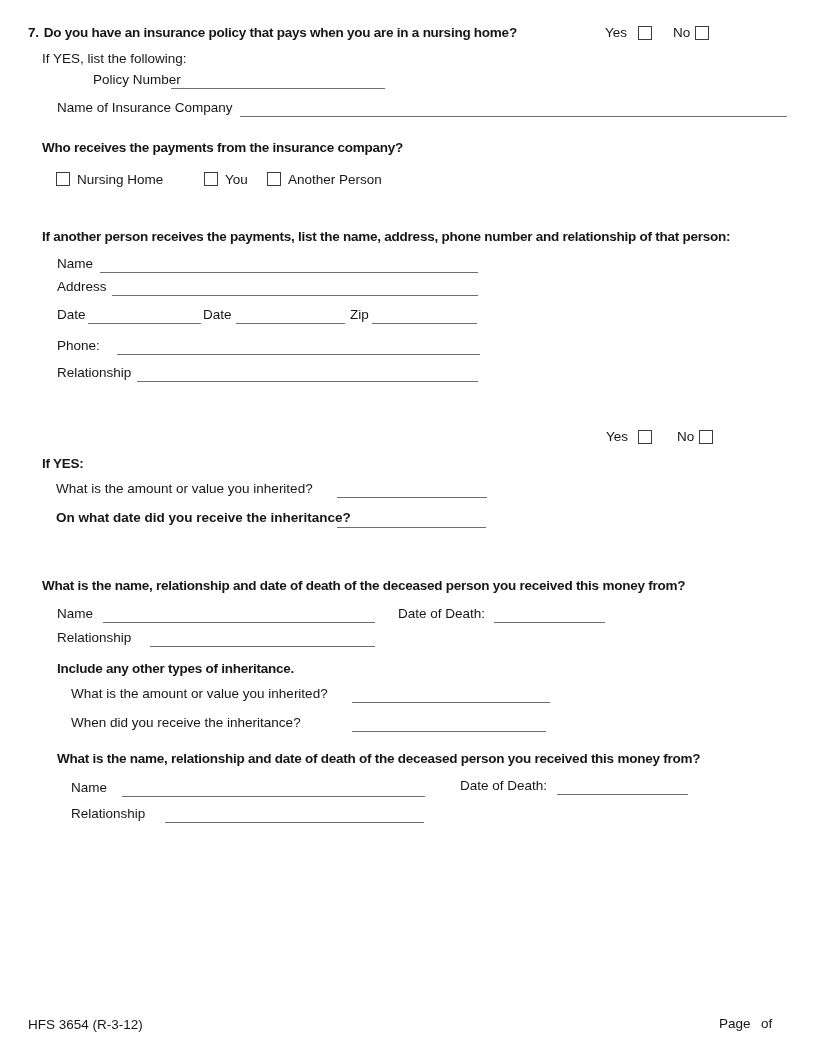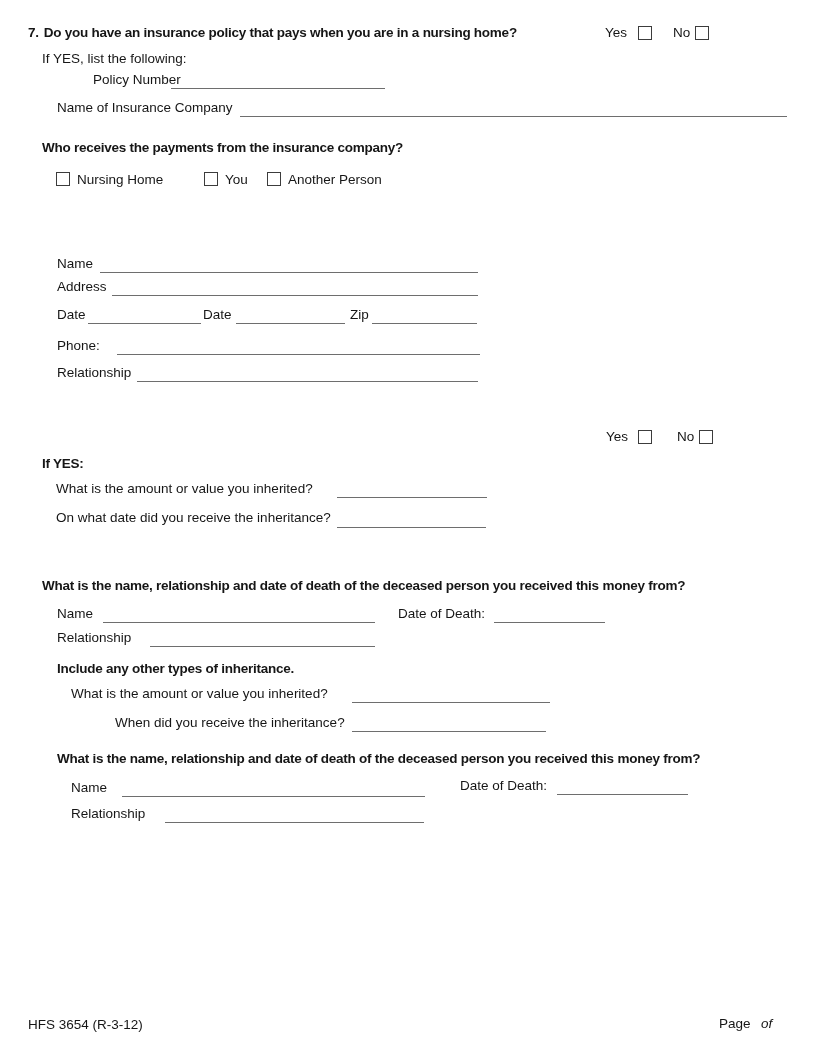--- a/index.html
+++ b/index.html
@@ -68,20 +68,21 @@
 
   <span class="abs b" style="left:42px; top:140px;">Who receives the payments from the insurance company?</span>
 
   <span class="cb" style="left:56px; top:172px;"></span>
   <span class="abs" style="left:77px; top:172px;">Nursing Home</span>
   <span class="cb" style="left:204px; top:172px;"></span>
   <span class="abs" style="left:225px; top:172px;">You</span>
   <span class="cb" style="left:267px; top:172px;"></span>
   <span class="abs" style="left:288px; top:172px;text-align:center;">Another Person</span>
 
+  <span class="abs b" style="left:42px; top:229px;">If another person receives the payments, list the name, address, phone number and relationship of that person:</span>
 
   <span class="abs" style="left:57px; top:256px;">Name</span>
   <span class="fl" style="left:100px; top:272px; width:378px;"></span>
 
   <span class="abs" style="left:57px; top:279px;">Address</span>
   <span class="fl" style="left:112px; top:295px; width:366px;"></span>
 
   <span class="abs" style="left:57px; top:307px;">Date</span>
   <span class="fl" style="left:88px; top:323px; width:113px;"></span>
   <span class="abs" style="left:203px; top:307px;">Date</span>
@@ -98,48 +99,48 @@
   <span class="abs" style="left:606px; top:429px;">Yes</span>
   <span class="cb" style="left:638px; top:430px;"></span>
   <span class="abs" style="left:677px; top:429px;">No</span>
   <span class="cb" style="left:699px; top:430px;"></span>
 
   <span class="abs b" style="left:42px; top:456px;">If YES:</span>
 
   <span class="abs" style="left:56px; top:481px;">What is the amount or value you inherited?</span>
   <span class="fl" style="left:337px; top:497px; width:150px;"></span>
 
-  <span class="abs" style="left:56px; top:510px;">On what date did you receive the inheritance?</span>
+  <span class="abs" style="left:56px; top:510px;font-weight:bold;">On what date did you receive the inheritance?</span>
   <span class="fl" style="left:337px; top:527px; width:149px;"></span>
 
   <span class="abs b" style="left:42px; top:578px;">What is the name, relationship and date of death of the deceased person you received this money from?</span>
 
   <span class="abs" style="left:57px; top:606px;">Name</span>
   <span class="fl" style="left:103px; top:622px; width:272px;"></span>
   <span class="abs" style="left:398px; top:606px;">Date of Death:</span>
   <span class="fl" style="left:494px; top:622px; width:111px;"></span>
 
   <span class="abs" style="left:57px; top:630px;">Relationship</span>
   <span class="fl" style="left:150px; top:646px; width:225px;"></span>
 
   <span class="abs b" style="left:57px; top:661px;">Include any other types of inheritance.</span>
 
   <span class="abs" style="left:71px; top:686px;">What is the amount or value you inherited?</span>
   <span class="fl" style="left:352px; top:702px; width:198px;"></span>
 
-  <span class="abs" style="left:71px; top:715px;margin-left:44px;">When did you receive the inheritance?</span>
+  <span class="abs" style="left:71px; top:715px;">When did you receive the inheritance?</span>
   <span class="fl" style="left:352px; top:731px; width:194px;"></span>
 
   <span class="abs b" style="left:57px; top:751px;">What is the name, relationship and date of death of the deceased person you received this money from?</span>
 
   <span class="abs" style="left:71px; top:780px;">Name</span>
   <span class="fl" style="left:122px; top:796px; width:303px;"></span>
   <span class="abs" style="left:460px; top:778px;">Date of Death:</span>
   <span class="fl" style="left:557px; top:794px; width:131px;"></span>
 
   <span class="abs" style="left:71px; top:806px;">Relationship</span>
   <span class="fl" style="left:165px; top:822px; width:259px;"></span>
 
   <span class="abs" style="left:28px; top:1017px;">HFS 3654 (R-3-12)</span>
   <span class="abs" style="left:719px; top:1016px;">Page</span>
-  <span class="abs" style="left:761px; top:1016px;font-style:italic;">of</span>
+  <span class="abs" style="left:761px; top:1016px;">of</span>
 
 </div>
 
 </body></html>

